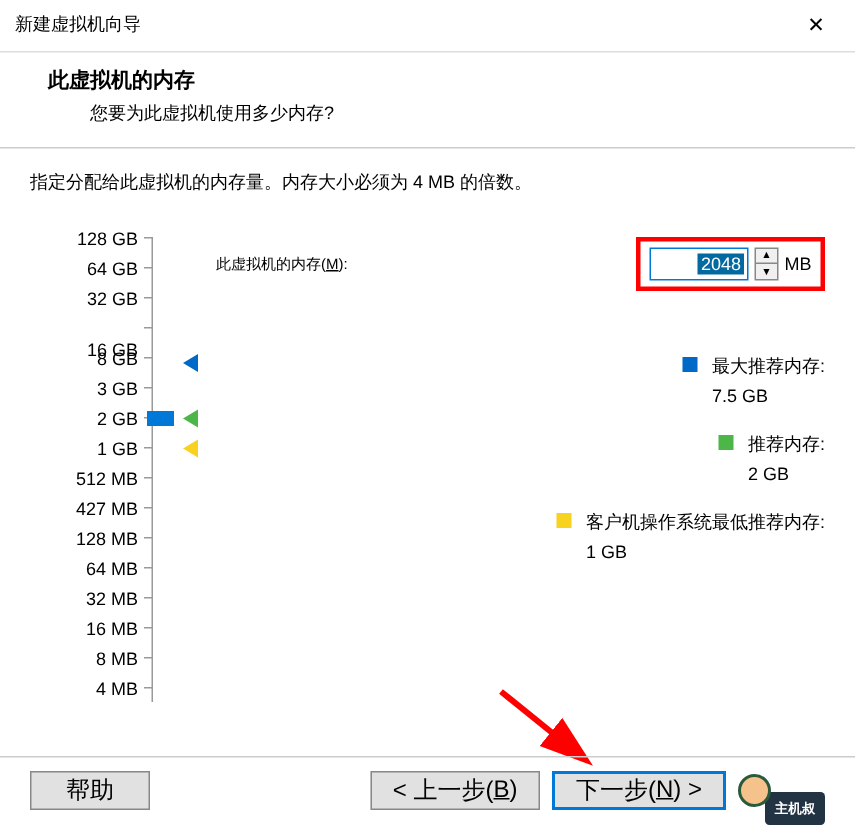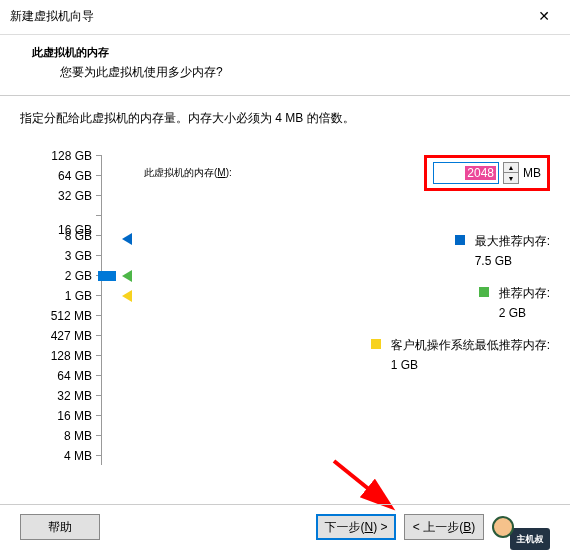--- a/index.html
+++ b/index.html
@@ -1,52 +1,52 @@
 <!DOCTYPE html>
 <html><head>
 <meta charset="utf-8">
 <style>
   * { box-sizing: border-box; margin: 0; padding: 0; }
   body { font-family: "Microsoft YaHei", "Segoe UI", Tahoma, sans-serif; font-size: 12px; background: #fff; width: 570px; height: 551px; position: relative; color: #000; }
   .titlebar { display: flex; justify-content: space-between; align-items: center; padding: 4px 6px 6px 10px; border-bottom: 1px solid #ddd; }
   .titlebar .title { font-size: 12px; }
   .titlebar .close { width: 40px; height: 24px; display:flex; align-items:center; justify-content:center; font-size: 14px; font-family: Arial; }
   .header { padding: 10px 20px 14px 32px; border-bottom: 1px solid #ccc; }
-  .header .heading { font-weight: bold; font-size: 11px; }
+  .header .heading { font-weight: bold; font-size: 14px; }
   .header .sub { padding: 4px 0 0 28px; font-size: 12px; }
   .content { padding: 14px 20px 10px 20px; }
   .instr { margin-bottom: 28px; }
   .mainrow { display: flex; }
   .scale-col { width: 90px; position: relative; }
   .tick { position: absolute; right: 18px; font-size: 12px; white-space: nowrap; text-align: right; width: 60px; }
   .scaleline { position: absolute; right: 8px; top: 0; bottom: 0; width: 1px; background: #999; }
   .tickmark { position: absolute; right: 8px; width: 6px; height: 1px; background: #999; }
   .slider-thumb { position: absolute; right: -6px; width: 18px; height: 10px; background: #0078d7; }
   .marker { position: absolute; width: 0; height: 0; border-top: 6px solid transparent; border-bottom: 6px solid transparent; }
   .marker.blue { border-right: 10px solid #0068c6; }
   .marker.green { border-right: 10px solid #4db648; }
   .marker.yellow { border-right: 10px solid #f7d21e; }
   .right-col { flex: 1; padding-left: 34px; position: relative; }
   .memlabel-row { display:flex; align-items:center; justify-content: space-between; margin-bottom: 40px; }
   .memlabel { font-size: 10px; }
   .input-group { display:flex; align-items:center; gap:4px; border: 3px solid #ff0000; padding: 4px 6px; }
   .meminput { width: 66px; height: 22px; border: 1px solid #0078d7; display:flex; align-items:center; justify-content:flex-end; padding: 0 2px; font-size: 12px; }
-  .meminput .val { background: #ec4899; color:#fff; padding: 0 2px; }
+  .meminput .val { background: #0369a1; color:#fff; padding: 0 2px; }
   .spinner { display:flex; flex-direction:column; border:1px solid #888; }
   .spinner div { width:14px; height:10px; display:flex; align-items:center; justify-content:center; font-size:7px; border-bottom:1px solid #888; background:#f0f0f0; }
   .spinner div:last-child { border-bottom:none; }
   .unit { font-size:12px; }
   .info-block { display:flex; gap:10px; margin: 12px 0 8px 0; justify-content: flex-end; }
   .sq { width:10px; height:10px; margin-top:4px; }
   .sq.blue { background:#0068c6; }
   .sq.green { background:#4db648; }
   .sq.yellow { background:#f7d21e; }
   .info-text div { line-height: 20px; }
   .footer { position:absolute; left:0; right:0; bottom:10px; padding: 8px 20px 0 20px; border-top:1px solid #ccc; display:flex; justify-content:space-between; align-items:center; }
-  .btn { height:26px; min-width:80px; border:1px solid #888; background:#e1e1e1; font-size:12px; display:flex; align-items:center; justify-content:center; padding: 0 0; }
+  .btn { height:26px; min-width:80px; border:1px solid #888; background:#e1e1e1; font-size:16px; display:flex; align-items:center; justify-content:center; padding: 0 14px; }
   .btn.primary { border:2px solid #0078d7; }
   .footer-right { display:flex; gap:8px; align-items:center; }
   .arrow { position:absolute; right:170px; bottom:38px; pointer-events:none; }
   .mascot-badge { width:58px; height:28px; display:flex; align-items:center; }
   .mascot-face { width:22px; height:22px; background:#f5c28b; border-radius:50%; border:2px solid #2a5a3a; margin-right:-4px; z-index:1; position:relative; }
   .mascot-box { flex:1; height:22px; background:#234; display:flex; align-items:center; justify-content:center; color:#fff; font-size:9px; font-weight:bold; border-radius:3px;margin-top:24px; }
   .u { text-decoration: underline; }
 </style>
 </head>
 <body>
@@ -158,28 +158,28 @@
       <marker id="ah" markerWidth="10" markerHeight="10" refX="6" refY="3" orient="auto">
         <path d="M0,0 L0,6 L9,3 z" fill="#ff0000"></path>
       </marker>
     </defs>
   <line x1="4" y1="4" x2="56" y2="46" stroke="#ff0000" stroke-width="4" marker-end="url(#ah)"></line>
 </svg>
 
 <div class="footer">
   <div class="btn">帮助</div>
   <div class="footer-right">
+    <div class="btn">
+      <span>&lt; 上一步(</span>
+        <span class="u">B</span>
+        <span>)</span>
+    </div>
     <div class="btn primary">
       <span>下一步(</span>
         <span class="u">N</span>
         <span>) &gt;</span>
-    </div>
-    <div class="btn">
-      <span>&lt; 上一步(</span>
-        <span class="u">B</span>
-        <span>)</span>
     </div>
     <div class="mascot-badge">
       <div class="mascot-face"></div>
       <div class="mascot-box">主机叔</div>
     </div>
   </div>
 </div>
 
 </body></html>

